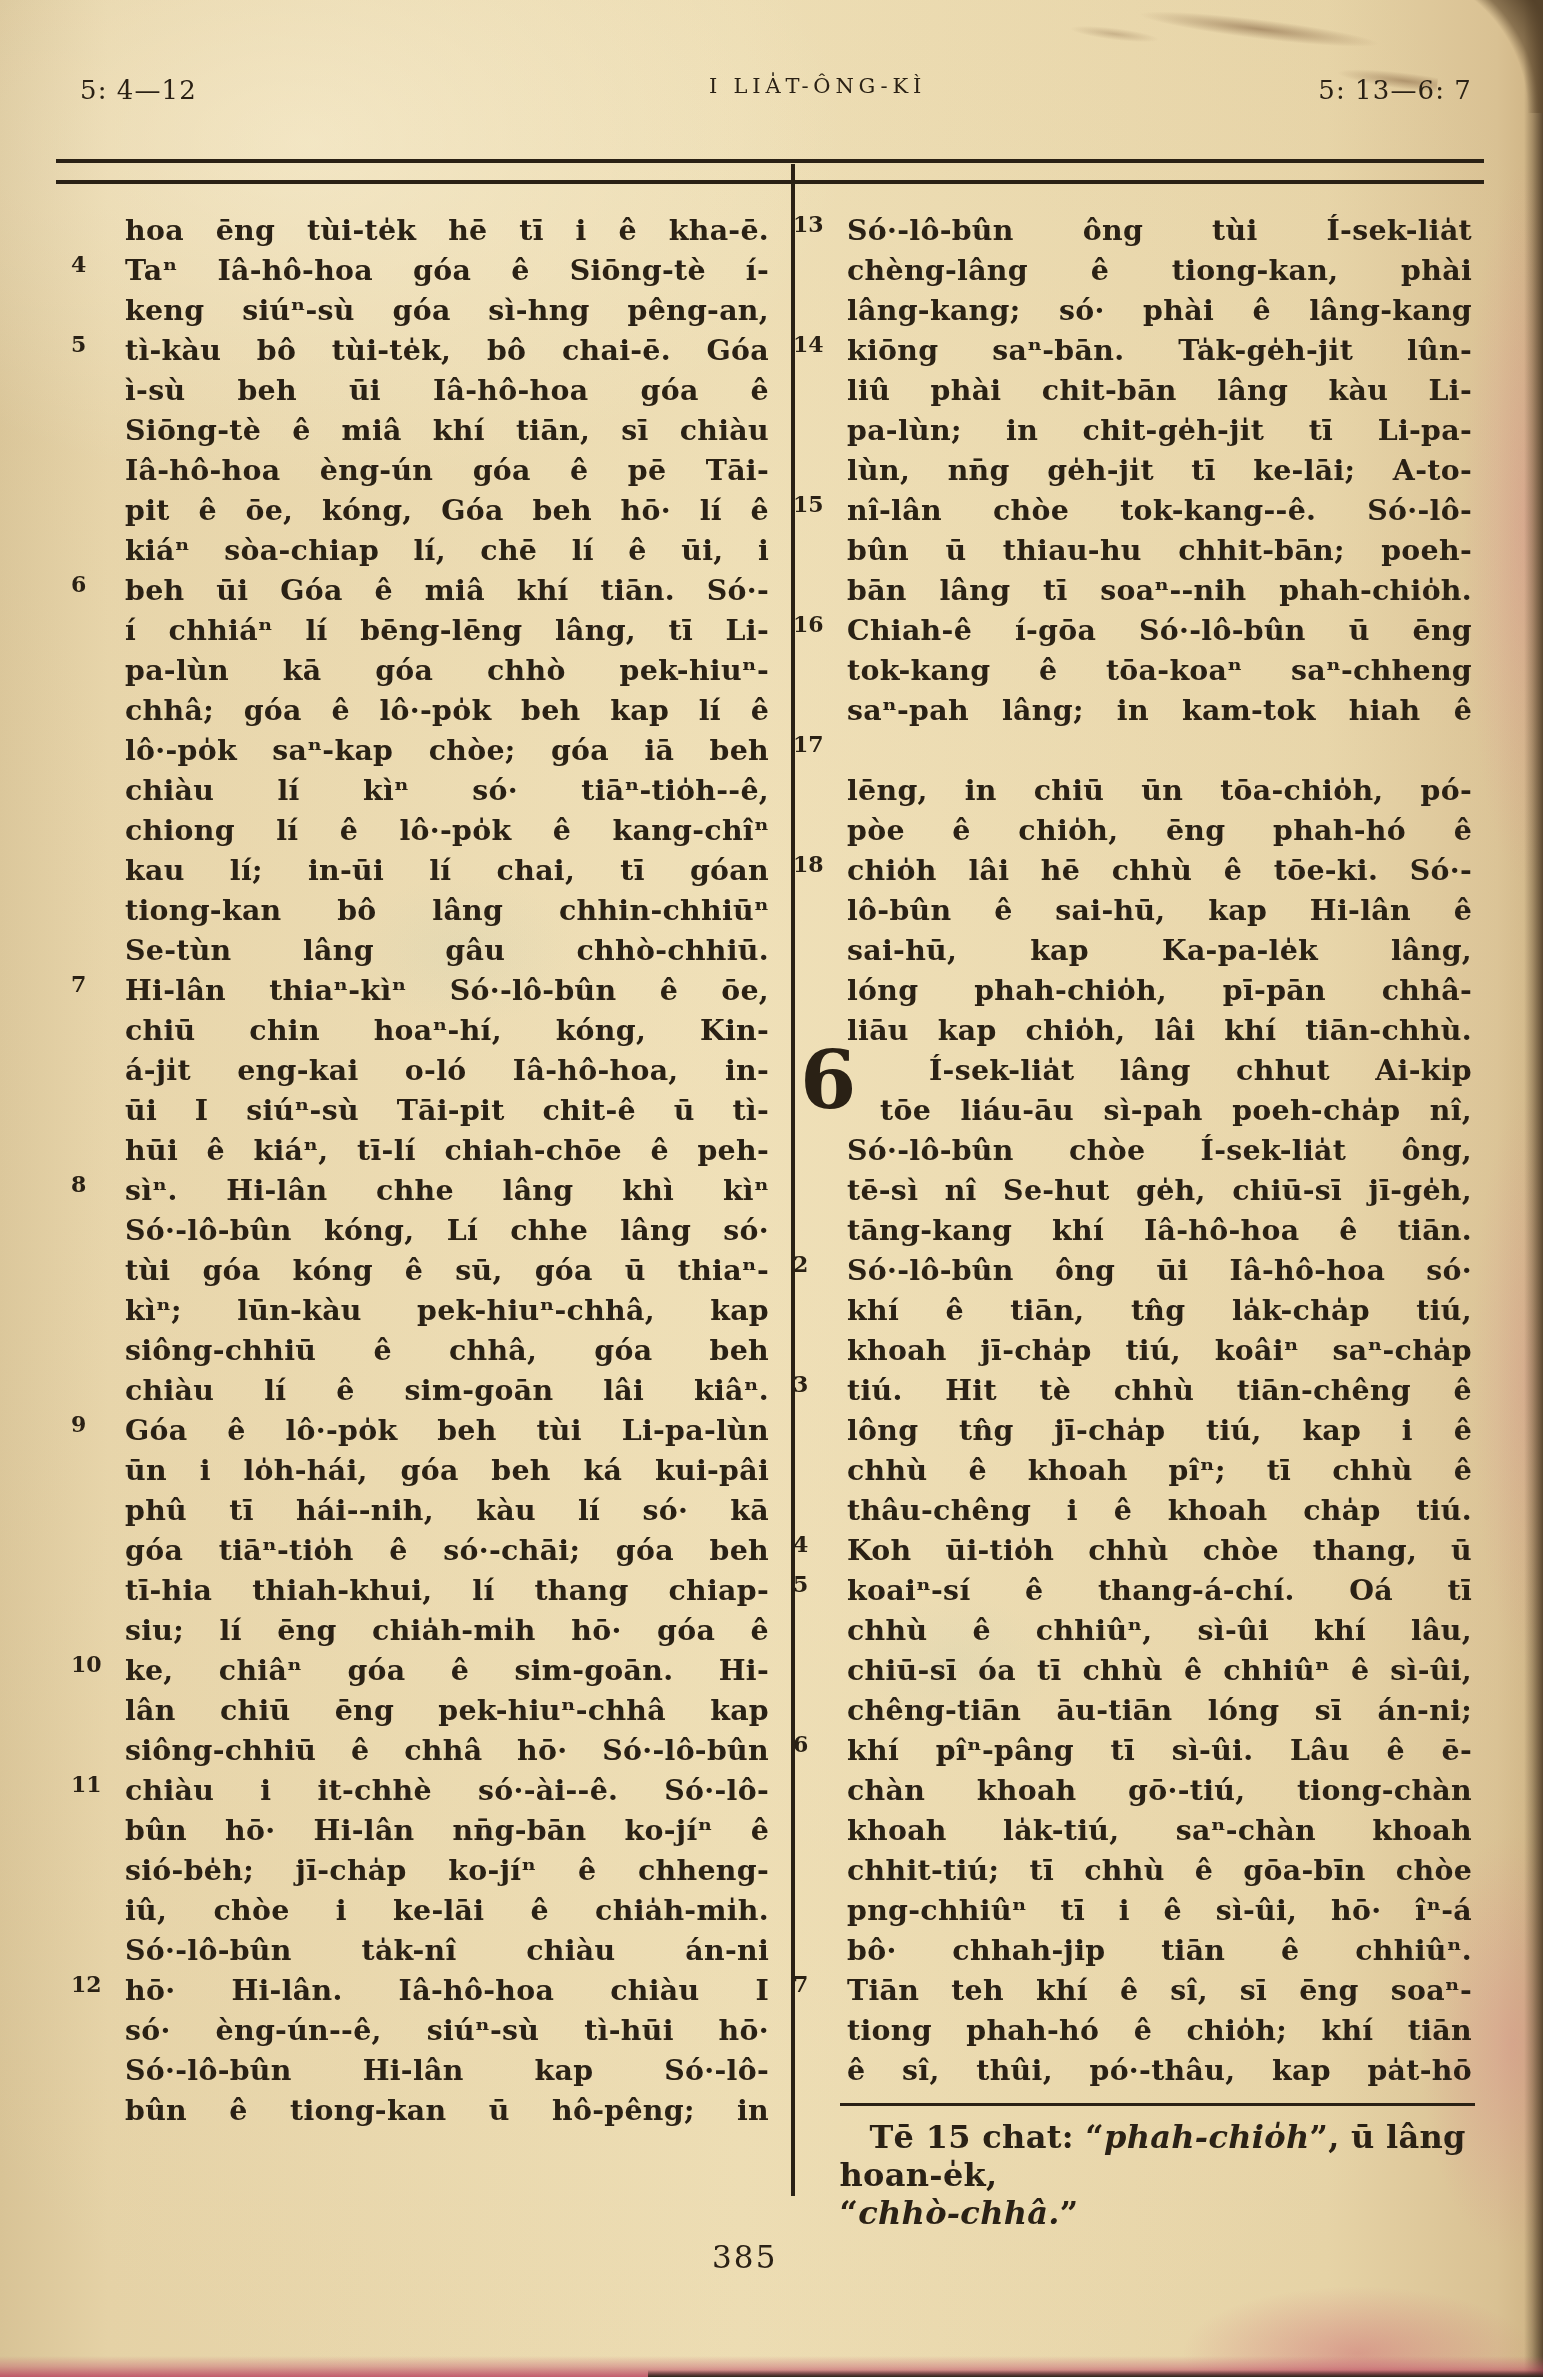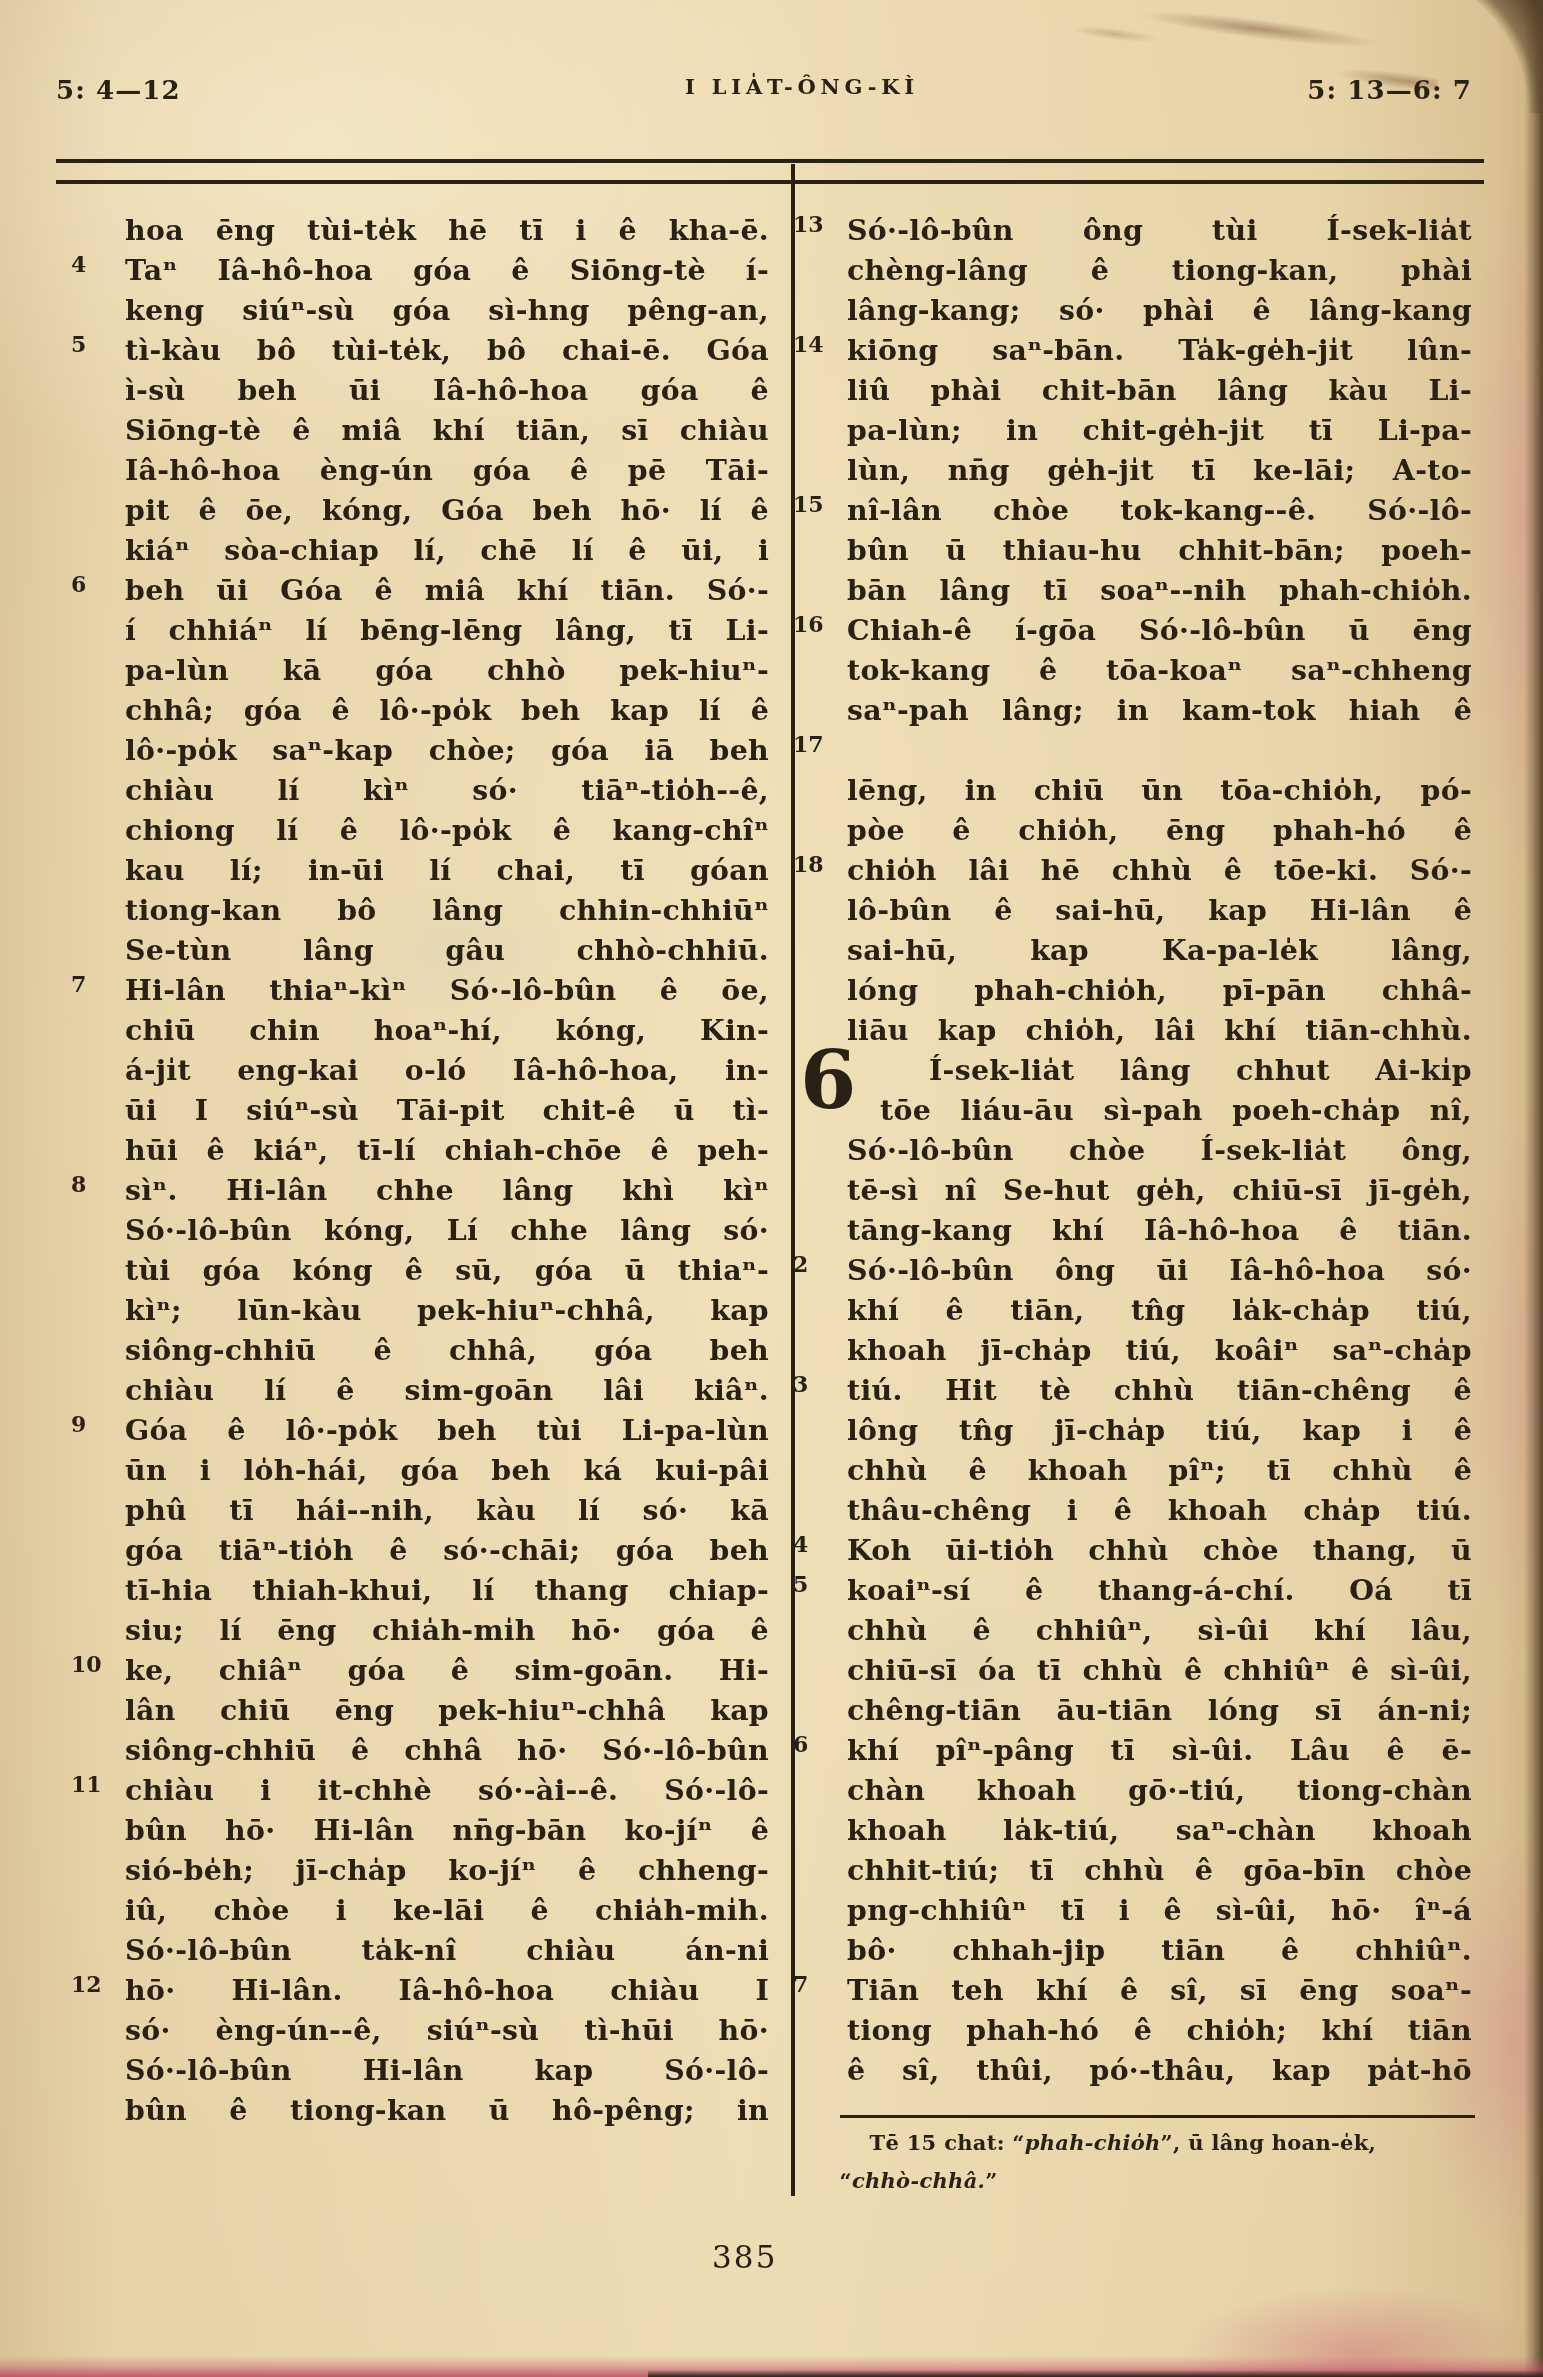--- a/index.html
+++ b/index.html
@@ -26,43 +26,43 @@
   .smudge-tr{position:absolute;top:4.3px;right:102px;width:408px;height:75px;transform:rotate(7deg);
     background:
       radial-gradient(172px 14px at 55% 30%, rgba(105,68,38,0.45), rgba(105,68,38,0) 70%),
       radial-gradient(97px 11.8px at 92% 75%, rgba(105,68,38,0.40), rgba(105,68,38,0) 70%),
       radial-gradient(64px 8.6px at 20% 60%, rgba(105,68,38,0.25), rgba(105,68,38,0) 70%);}
   .smear-bottom{position:absolute;left:0;bottom:0;width:100%;height:21.5px;
     background:linear-gradient(0deg, rgba(182,58,92,0.78) 0%, rgba(192,80,108,0.38) 50%, rgba(192,80,108,0) 100%);}
   .edge-bottom{position:absolute;right:0;bottom:0;width:58%;height:7.5px;
     background:linear-gradient(0deg,#2e261d, rgba(46,38,29,0));}
 
-  .header{position:absolute;top:75px;left:56px;right:71px;height:38px;font-weight:bold;}
+  .header{position:absolute;top:75px;left:80px;right:71px;height:38px;font-weight:normal;}
   .h-ref{font-size:26px;letter-spacing:1.1px;position:absolute;top:0;}
   .h-ref.left{left:0;}
   .h-ref.right{right:0;}
   .h-title{position:absolute;left:629px;top:-1.1px;font-size:21px;letter-spacing:4.8px;white-space:nowrap;}
 
   .rule-double{position:absolute;left:56px;right:59px;top:159px;height:16.6px;
     border-top:4.8px solid #2a2115;border-bottom:4.8px solid #2a2115;}
   .col-divider{position:absolute;left:791px;top:164px;width:3.8px;height:2032px;background:#2a2115;}
 
   .col{position:absolute;top:210px;font-size:28.4px;line-height:40px;font-weight:bold;letter-spacing:0.3px;}
   .col-left{left:125px;width:644px;}
   .col-right{left:847px;width:625px;}
   .line{position:relative;height:40px;text-align:justify;text-align-last:justify;text-justify:inter-word;overflow:visible;}
   .line.short{text-align-last:left;}
   .line.ch1{padding-left:82px;}
   .line.ch2{padding-left:33px;}
   .vnum{position:absolute;left:-54px;top:1.1px;width:43px;text-align:right;
     font-size:22px;line-height:1.2;letter-spacing:0;}
   .chapter-num{position:absolute;left:-47px;top:831px;font-size:81px;line-height:77px;font-weight:bold;}
 
-  .footnote{margin-top:25px;margin-left:-7.5px;margin-right:-3.2px;border-top:3.8px solid #2a2115;
-    padding-top:6px;font-size:21px;line-height:38px;font-weight:bold;}
+  .footnote{margin-top:13px;margin-left:-7.5px;margin-right:-3.2px;border-top:3.8px solid #2a2115;
+    padding-top:12px;font-size:32px;line-height:38px;font-weight:bold;}
   .fn-line{text-align:left;}
   .fn-line.indent{text-indent:30px;}
   .fn-italic{font-style:italic;}
 
   .page-num{position:absolute;top:2239px;left:712px;font-size:31px;font-weight:normal;letter-spacing:2.1px;}
 </style>
 </head>
 <body>
 
 <div class="page">

